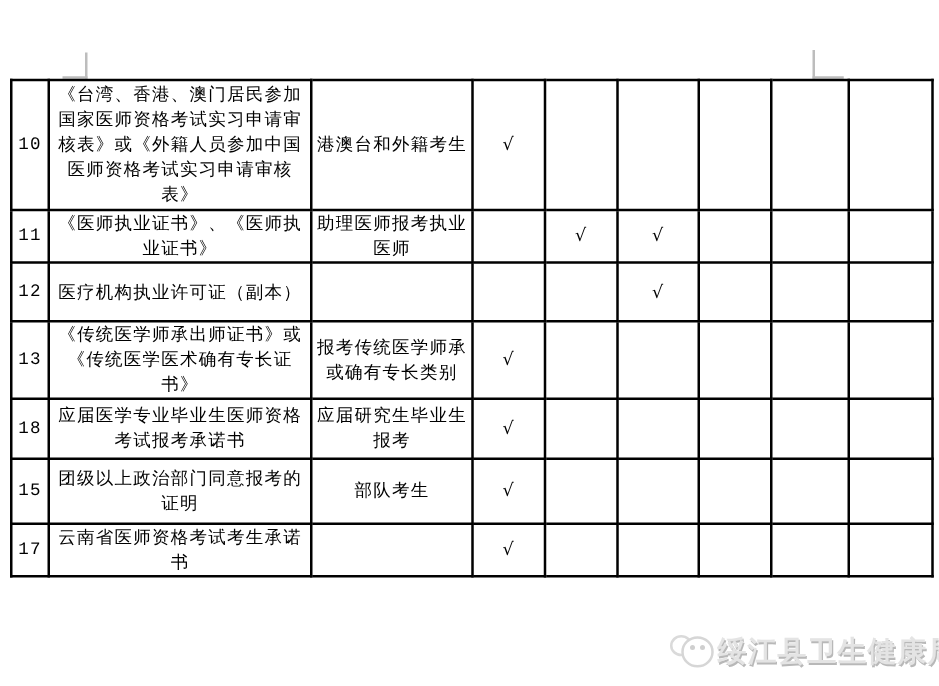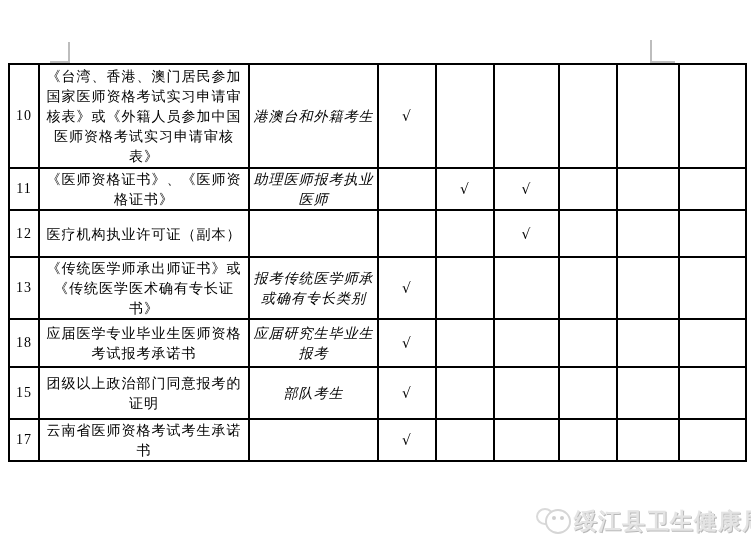--- a/index.html
+++ b/index.html
@@ -19,23 +19,23 @@
   
   table.doc-table {
     position:absolute; left:8px; top:63px; width:737px;
     border-collapse:collapse; table-layout:fixed;
   }
   table.doc-table td {
     border:2px solid #000000; text-align:center; vertical-align:middle;
     font-size:14px; line-height:20px; letter-spacing:1px; padding:0 2px;
     overflow:hidden;
   }
-  td.num  { font-family:Liberation Serif, serif; font-size:14px; letter-spacing:0; }
+  td.num  { font-family:Liberation Mono, monospace; font-size:14px; letter-spacing:0; }
   td.mat  { padding:0 13px; letter-spacing:1px;margin-top:40px; }
-  td.app  { padding:0 3px; letter-spacing:2px;font-style:italic; }
+  td.app  { padding:0 3px; letter-spacing:2px; }
   td.chk  { font-size:13px; letter-spacing:0; }
   
   .watermark {
     position:absolute; left:536px; top:502px; height:38px;
     display:flex; align-items:center;
   }
   .wm-logo { position:relative; width:38px; height:34px; flex:0 0 auto; }
   .wm-logo .blob {
     position:absolute; left:0; top:4px; width:14px; height:13px;
     border:2px solid #dadada; border-radius:50% 50% 10% 50%; background:#ffffff;
@@ -82,21 +82,21 @@
         <td class="app">港澳台和外籍考生</td>
         <td class="chk">√</td>
         <td class="chk"></td>
         <td class="chk"></td>
         <td class="chk"></td>
         <td class="chk"></td>
         <td class="chk"></td>
       </tr>
       <tr style="height:28px">
         <td class="num">11</td>
-        <td class="mat">《医师资格证书》、《医师资格证书》</td>
+        <td class="mat">《医师执业证书》、《医师执业证书》</td>
         <td class="app">助理医师报考执业医师</td>
         <td class="chk"></td>
         <td class="chk">√</td>
         <td class="chk">√</td>
         <td class="chk"></td>
         <td class="chk"></td>
         <td class="chk"></td>
       </tr>
       <tr style="height:47px">
         <td class="num">12</td>

